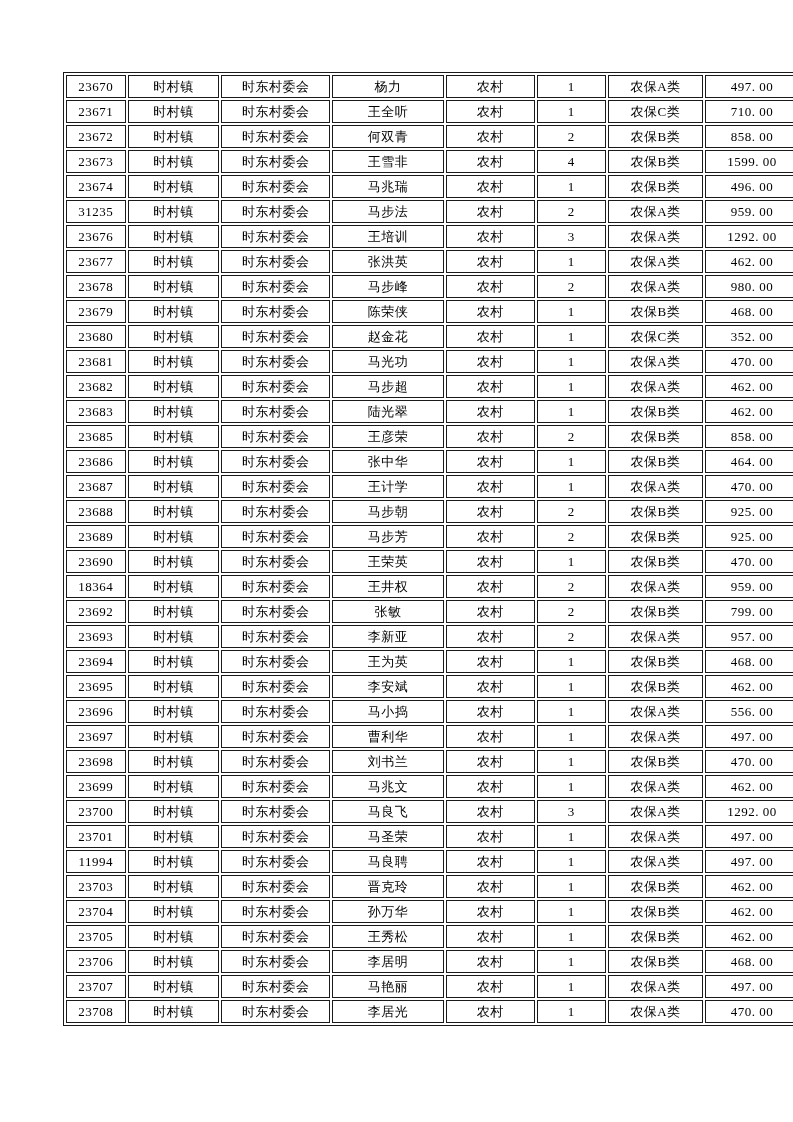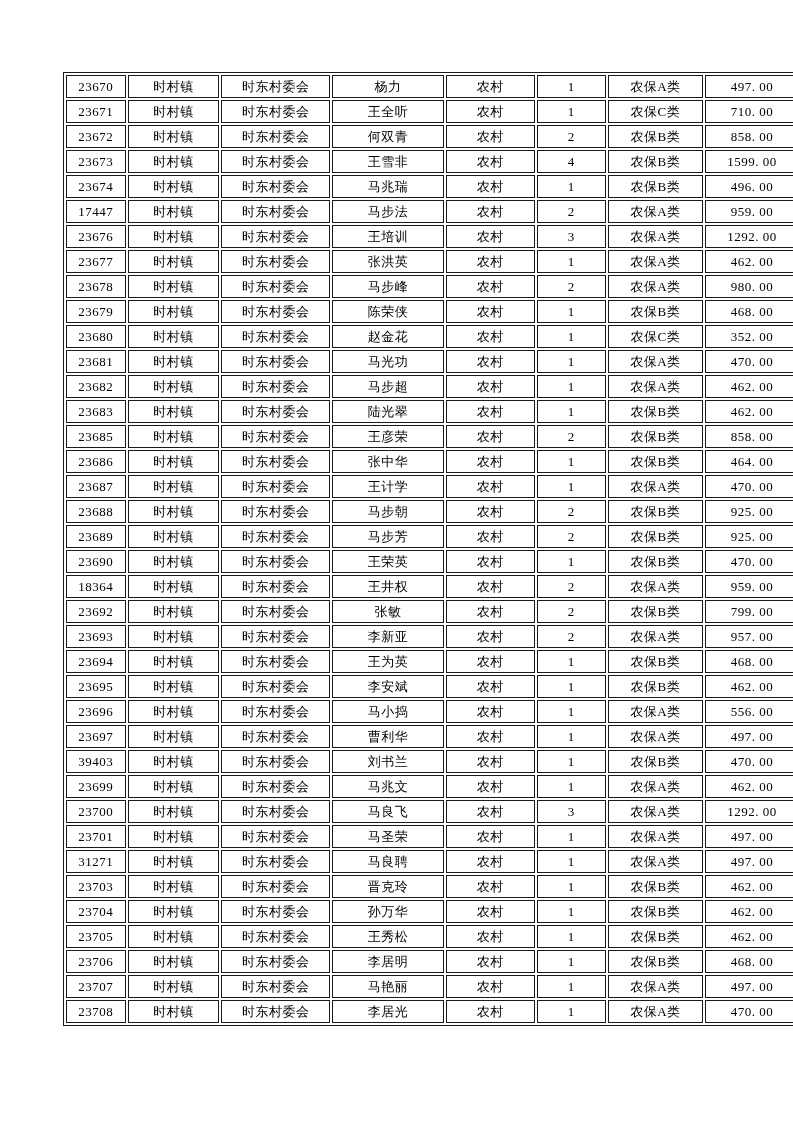--- a/index.html
+++ b/index.html
@@ -103,21 +103,21 @@
           <td>23674</td>
           <td>时村镇</td>
           <td>时东村委会</td>
           <td>马兆瑞</td>
           <td>农村</td>
           <td>1</td>
           <td>农保B类</td>
           <td>496. 00</td>
         </tr>
         <tr>
-          <td>17447</td>
+          <td>31235</td>
           <td>时村镇</td>
           <td>时东村委会</td>
           <td>马步法</td>
           <td>农村</td>
           <td>2</td>
           <td>农保A类</td>
           <td>959. 00</td>
         </tr>
         <tr>
           <td>23676</td>
@@ -323,21 +323,21 @@
           <td>23697</td>
           <td>时村镇</td>
           <td>时东村委会</td>
           <td>曹利华</td>
           <td>农村</td>
           <td>1</td>
           <td>农保A类</td>
           <td>497. 00</td>
         </tr>
         <tr>
-          <td>39403</td>
+          <td>23698</td>
           <td>时村镇</td>
           <td>时东村委会</td>
           <td>刘书兰</td>
           <td>农村</td>
           <td>1</td>
           <td>农保B类</td>
           <td>470. 00</td>
         </tr>
         <tr>
           <td>23699</td>
@@ -363,21 +363,21 @@
           <td>23701</td>
           <td>时村镇</td>
           <td>时东村委会</td>
           <td>马圣荣</td>
           <td>农村</td>
           <td>1</td>
           <td>农保A类</td>
           <td>497. 00</td>
         </tr>
         <tr>
-          <td>31271</td>
+          <td>11994</td>
           <td>时村镇</td>
           <td>时东村委会</td>
           <td>马良聘</td>
           <td>农村</td>
           <td>1</td>
           <td>农保A类</td>
           <td>497. 00</td>
         </tr>
         <tr>
           <td>23703</td>

